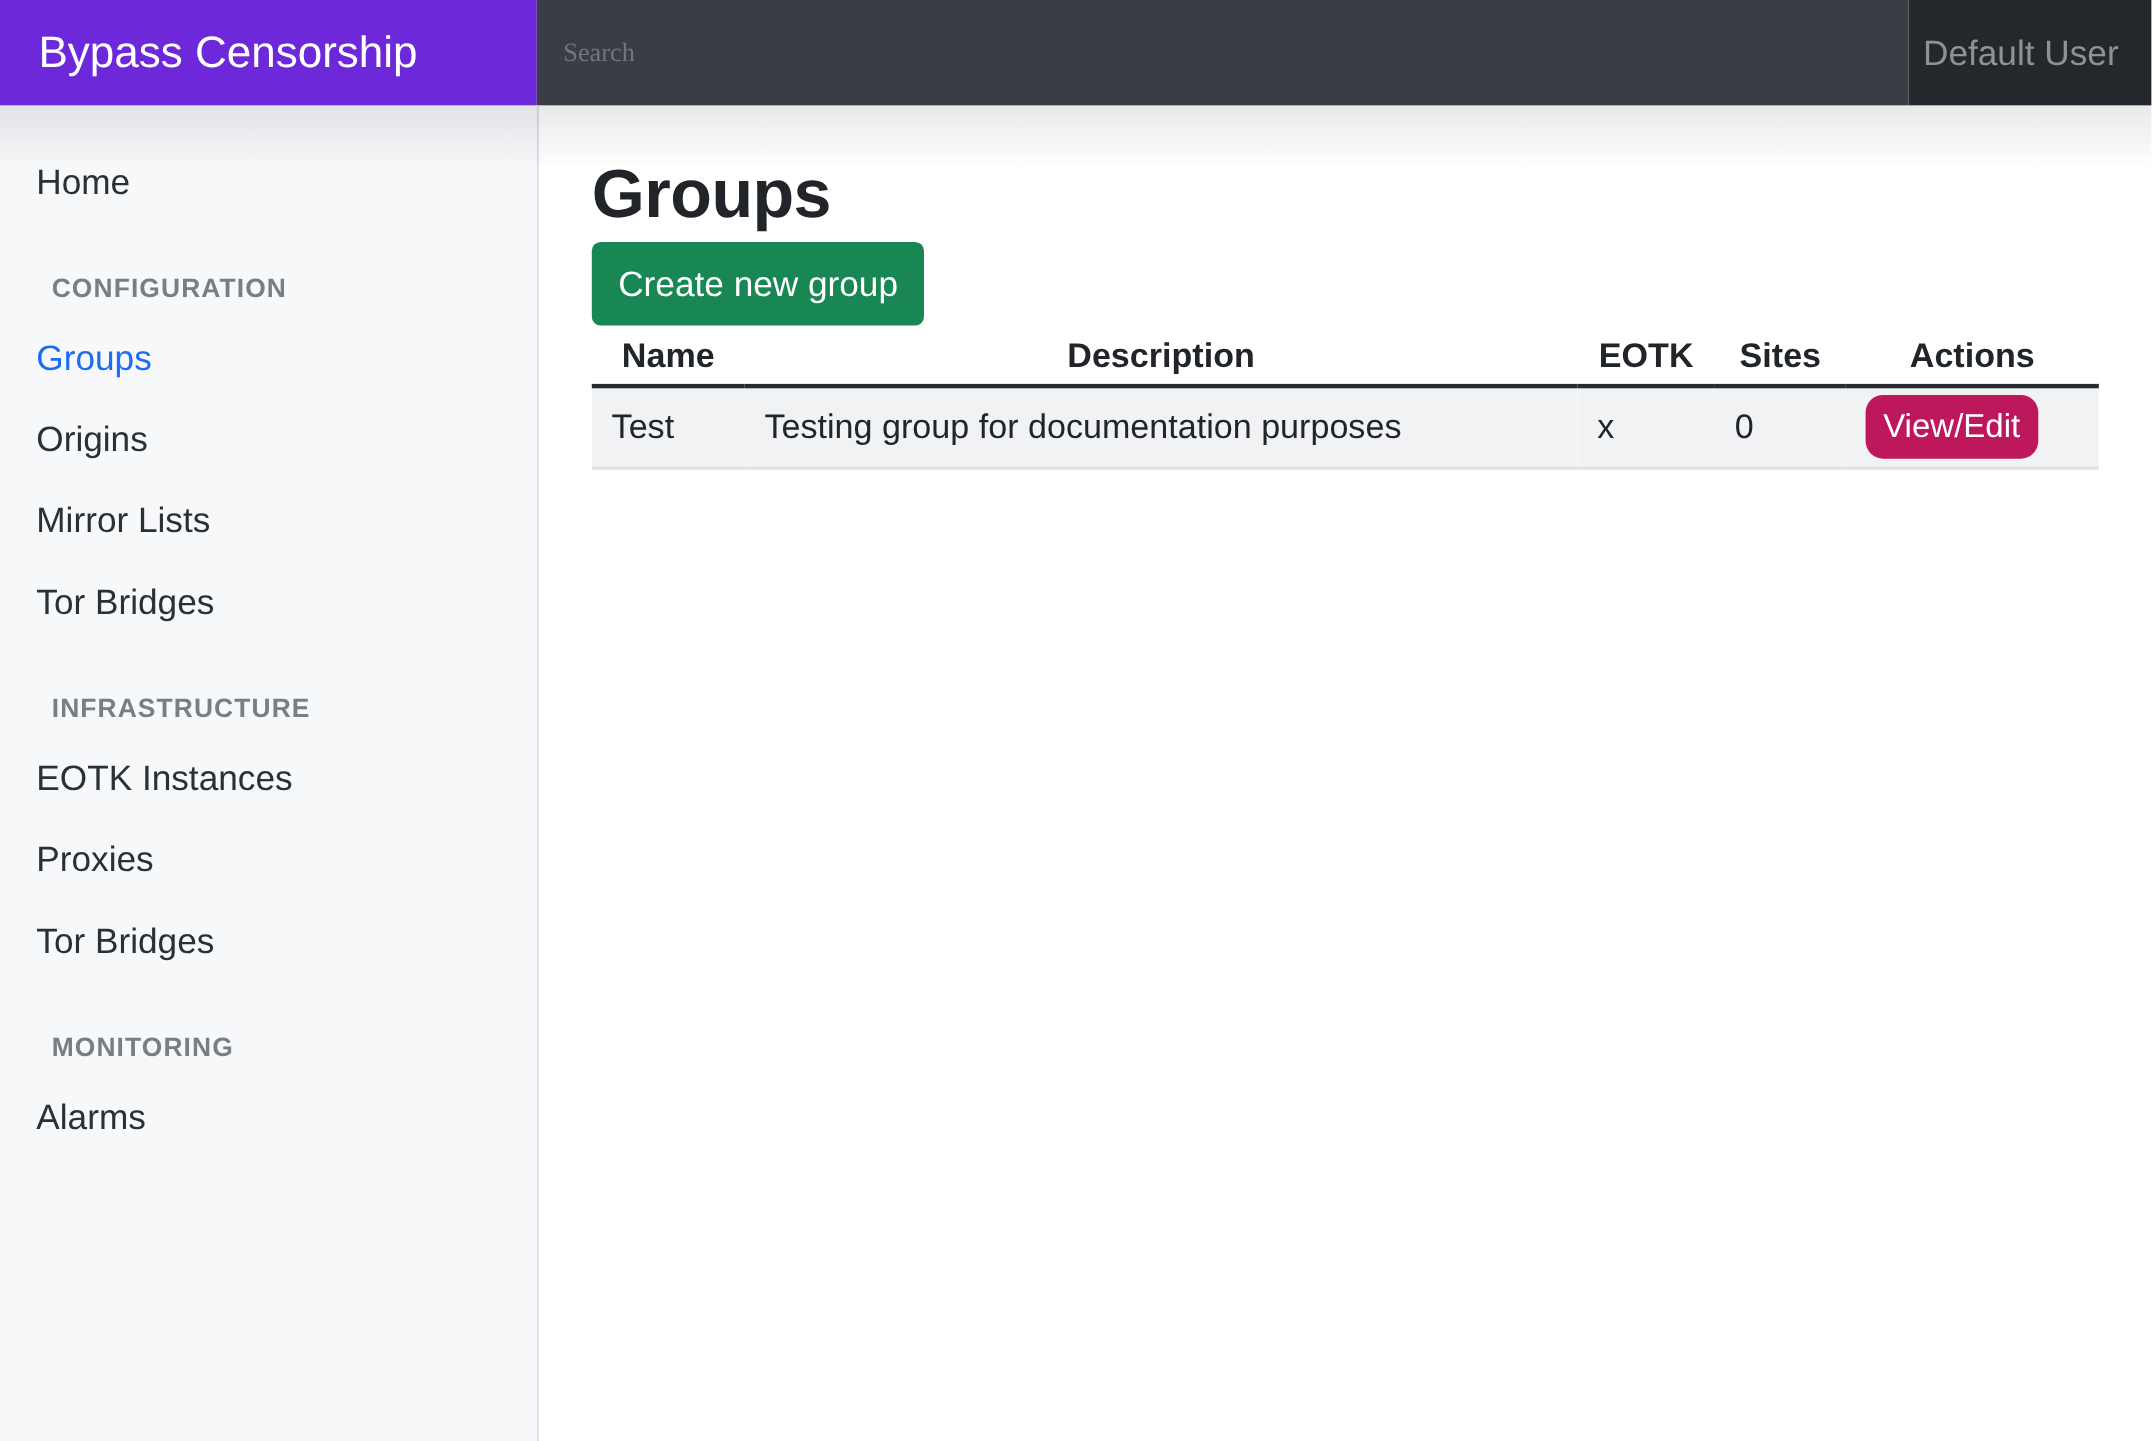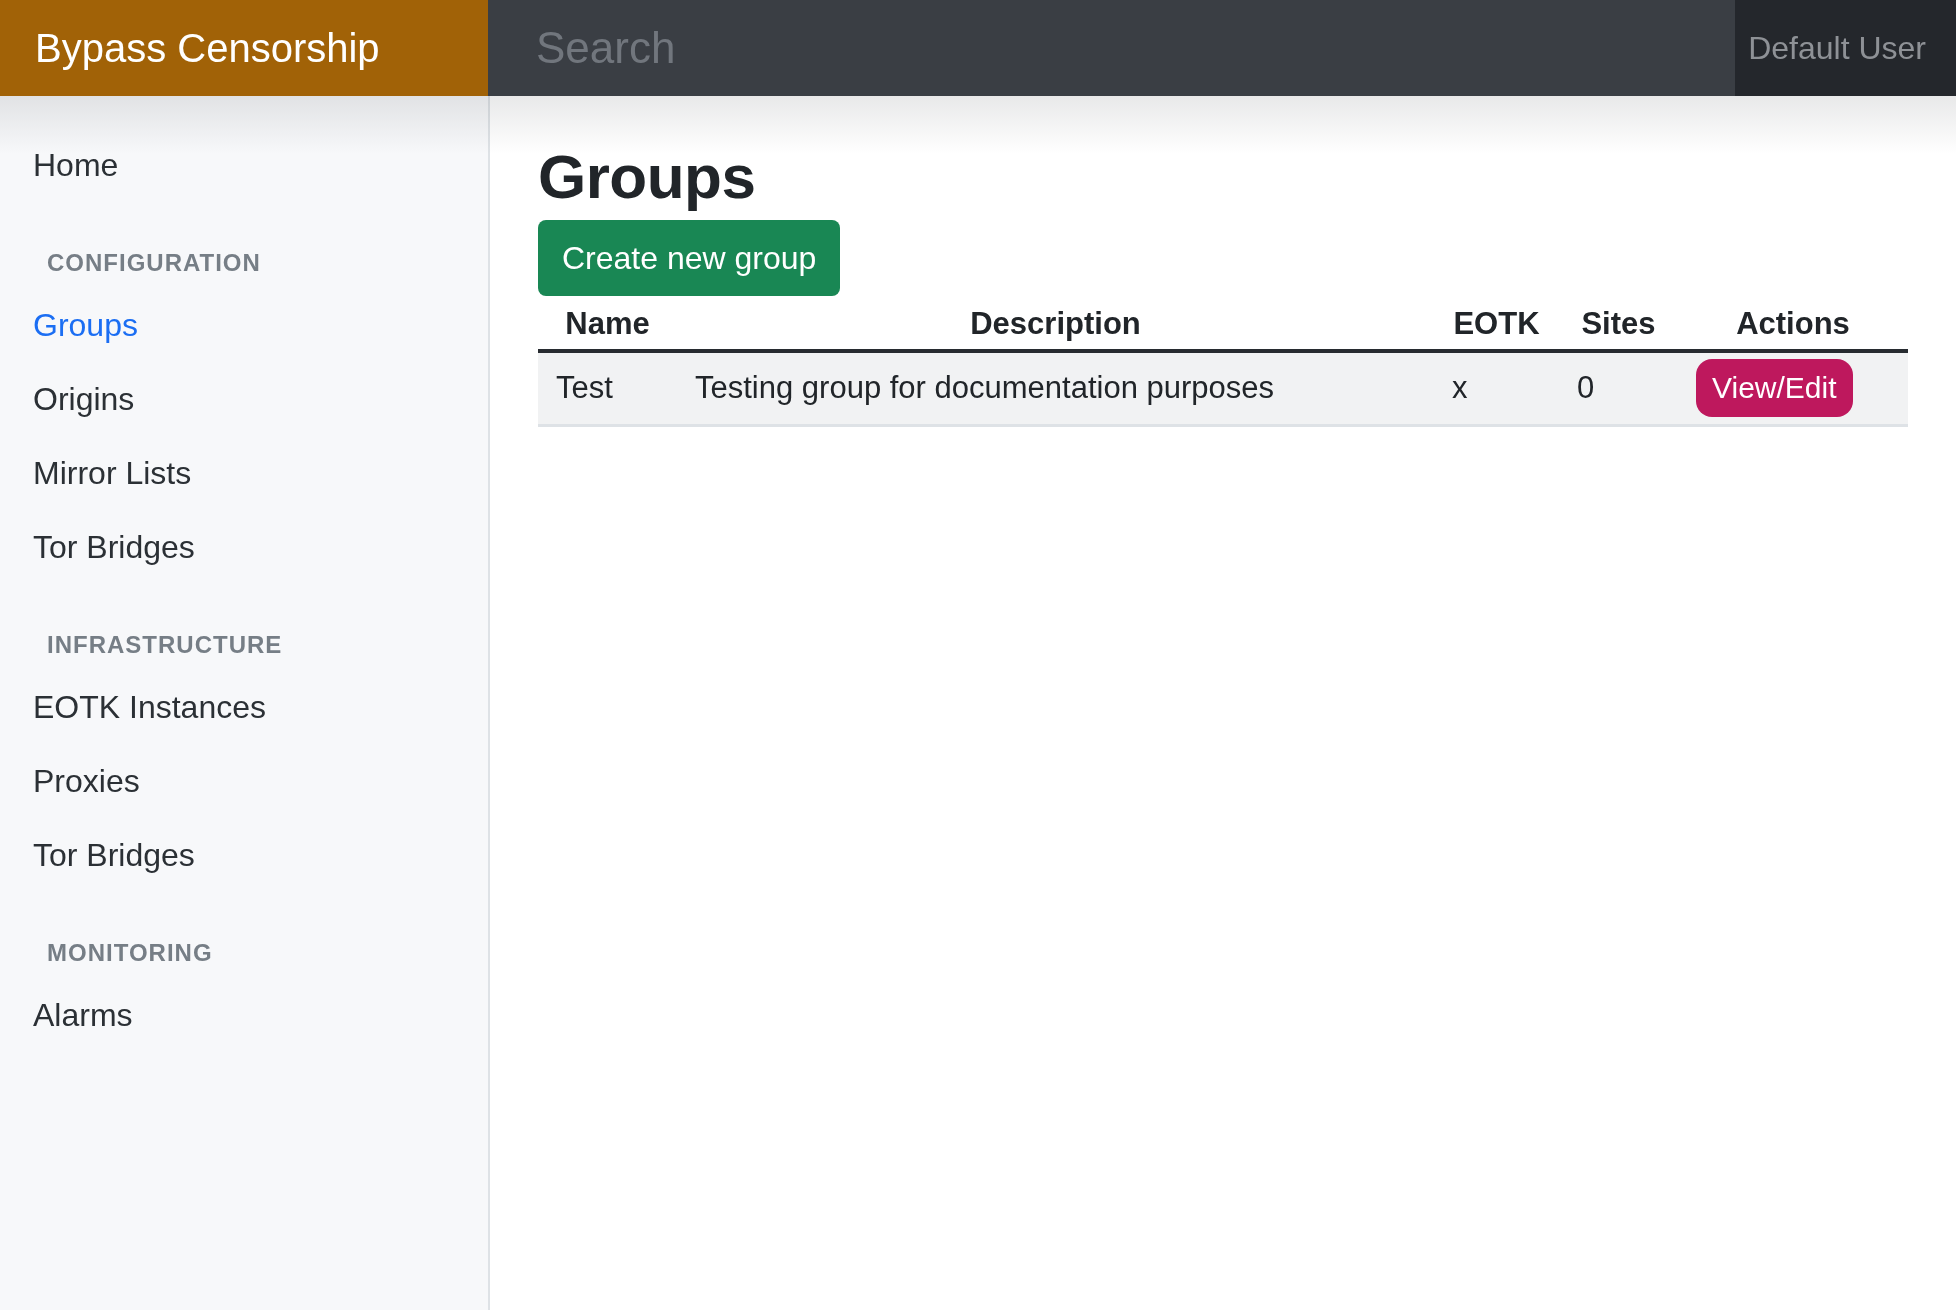--- a/index.html
+++ b/index.html
@@ -9,40 +9,40 @@
     background: #ffffff;
     font-family: "Liberation Sans", sans-serif;
     overflow: hidden;
   }
   body { position: relative; }
 
   
   .navbar { display: flex; height: 96px; width: 100%; }
   .navbar-brand {
     width: 488px; flex: 0 0 488px;
-    background: #a16207;
+    background: #6d28d9;
     color: #ffffff;
     font-size: 40px; font-weight: 500;
     display: flex; align-items: center;
     padding-left: 35px;
     cursor: pointer;
   }
   .navbar-search {
     flex: 1 1 auto;
     background: #3a3e44;
     display: flex; align-items: center;
   }
   .search-input {
     width: 100%; height: 100%;
     background: transparent;
     border: none; outline: none;
-    font-family: Liberation Sans, sans-serif;
-    font-size: 44px;
+    font-family: Liberation Serif, serif;
+    font-size: 24px;
     color: #e9ecef;
-    padding: 0 0 0 48px;
+    padding: 0 0 0 24px;
   }
   .search-input::placeholder { color: #71767d; opacity: 1; }
   .navbar-user {
     width: 221px; flex: 0 0 221px;
     background: #24272c;
     color: #8e9196;
     font-size: 32px;
     display: flex; align-items: center; justify-content: flex-end;
     padding-right: 30px;
     cursor: pointer;

